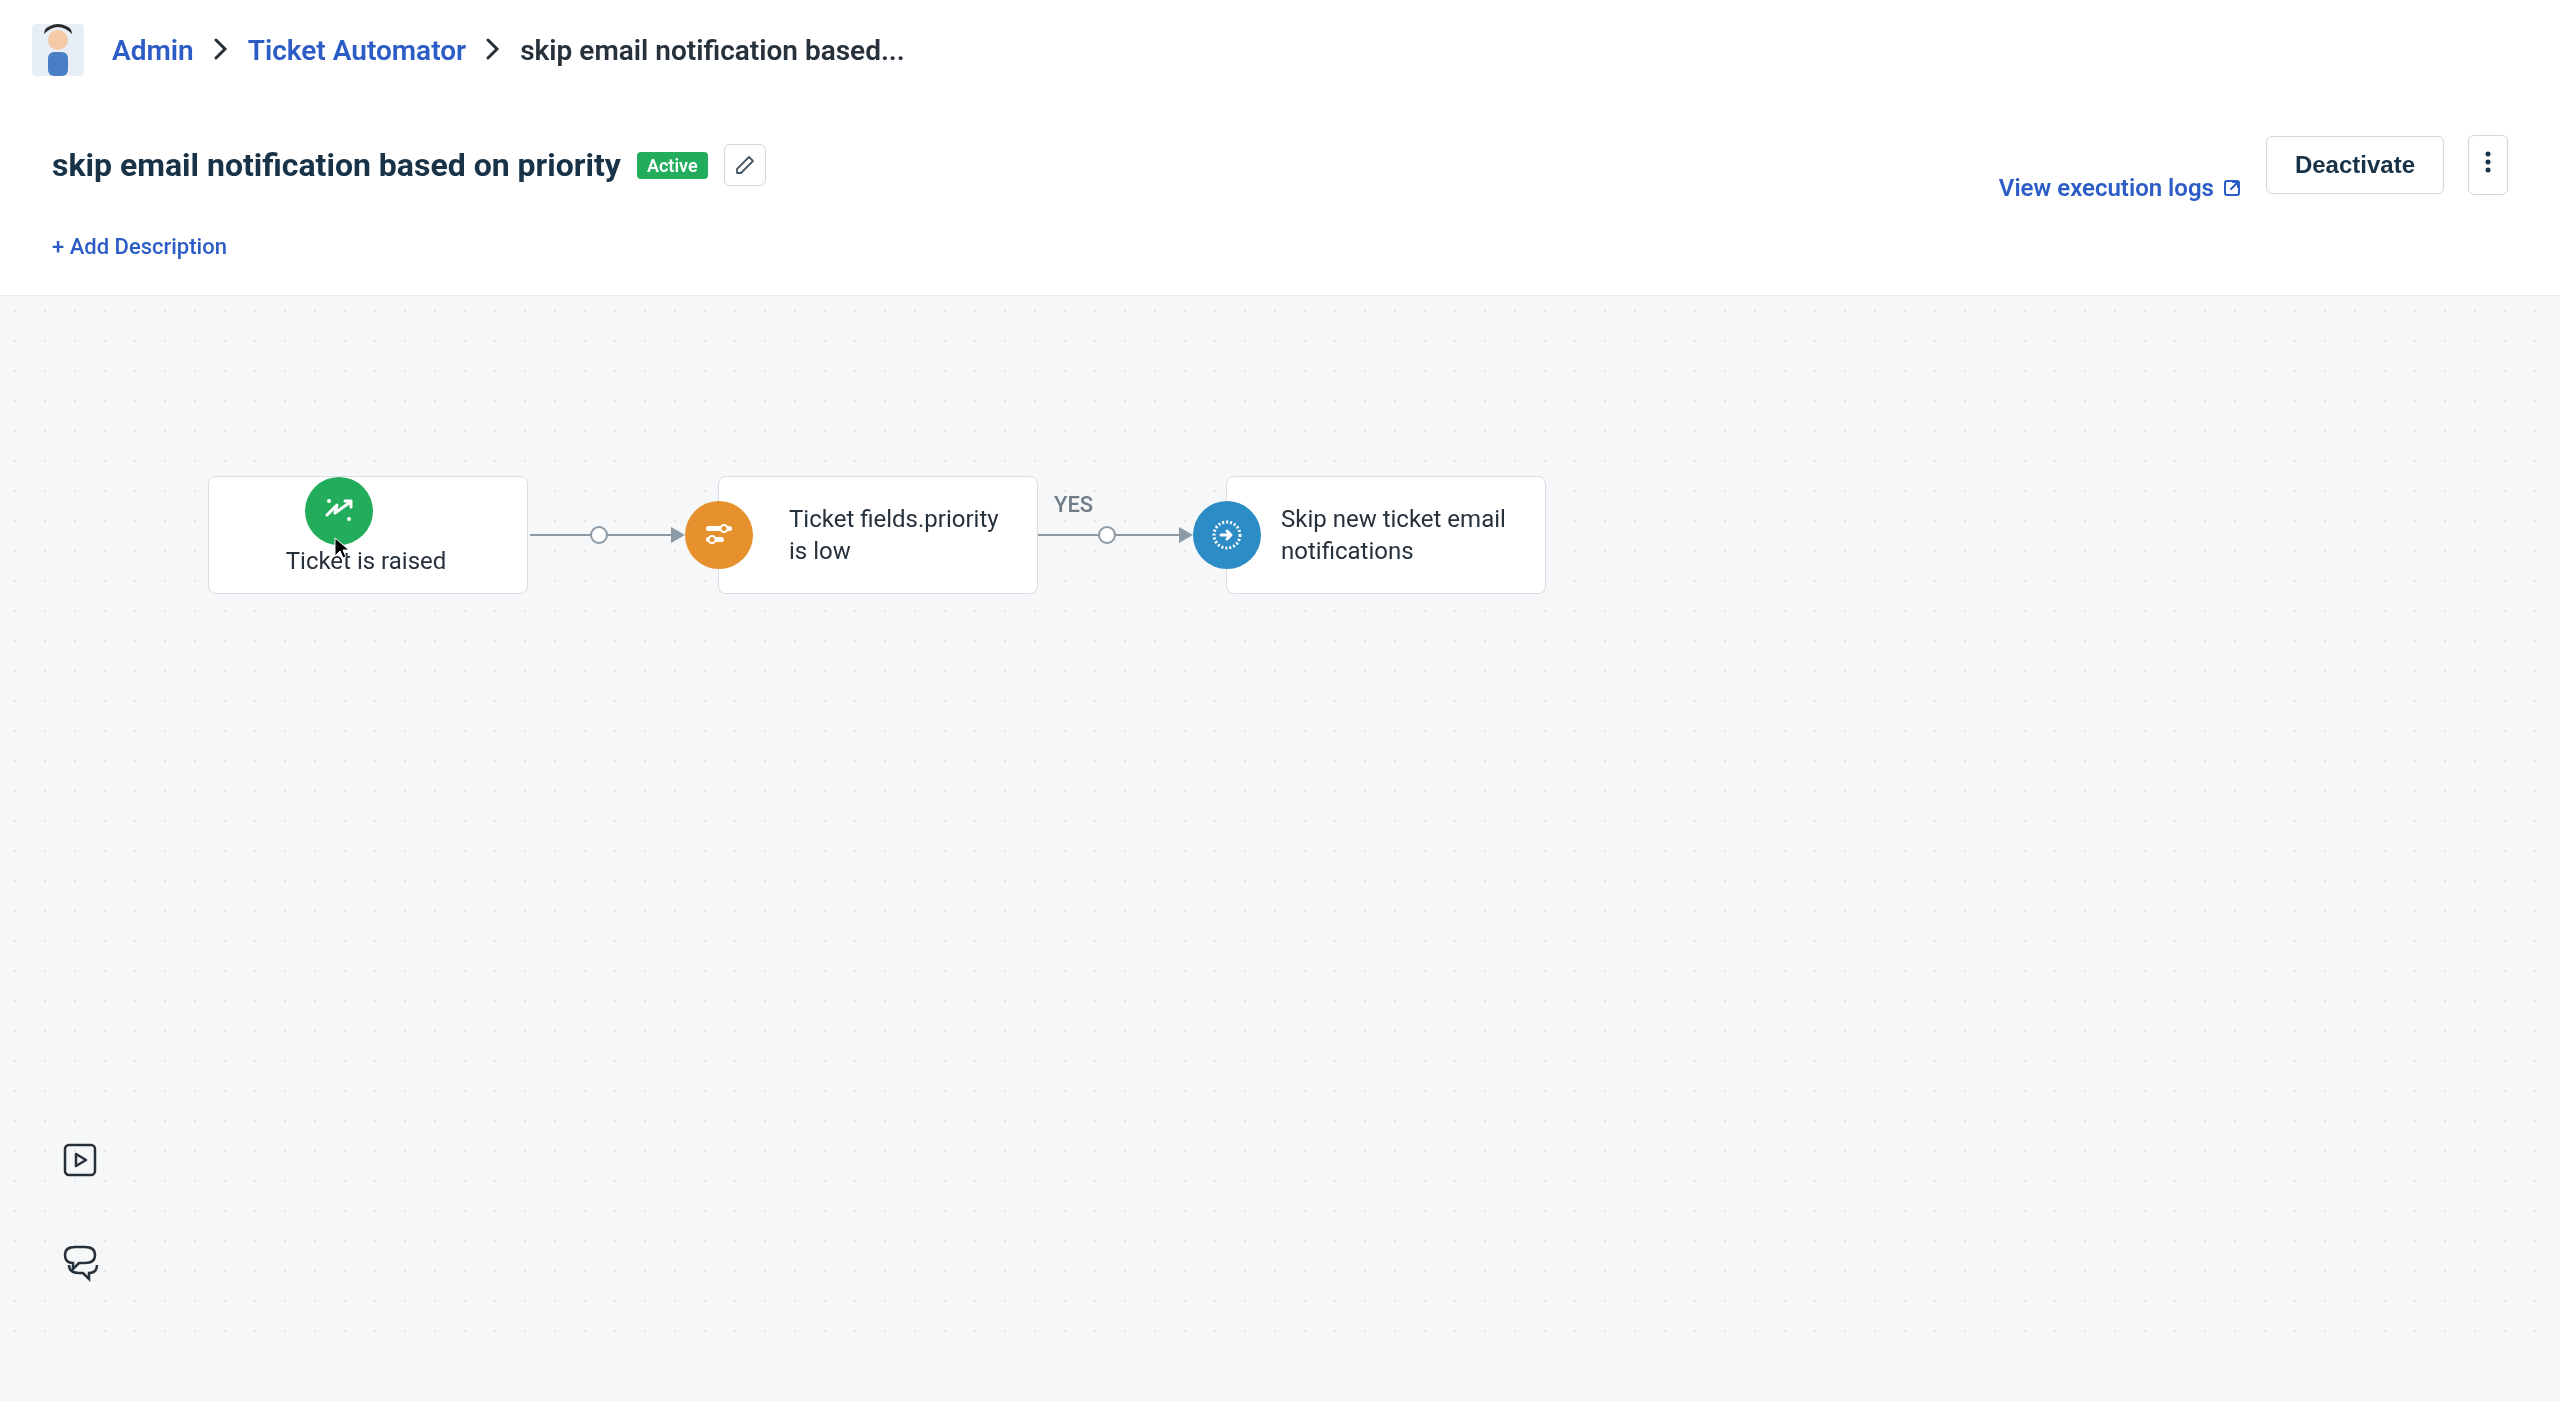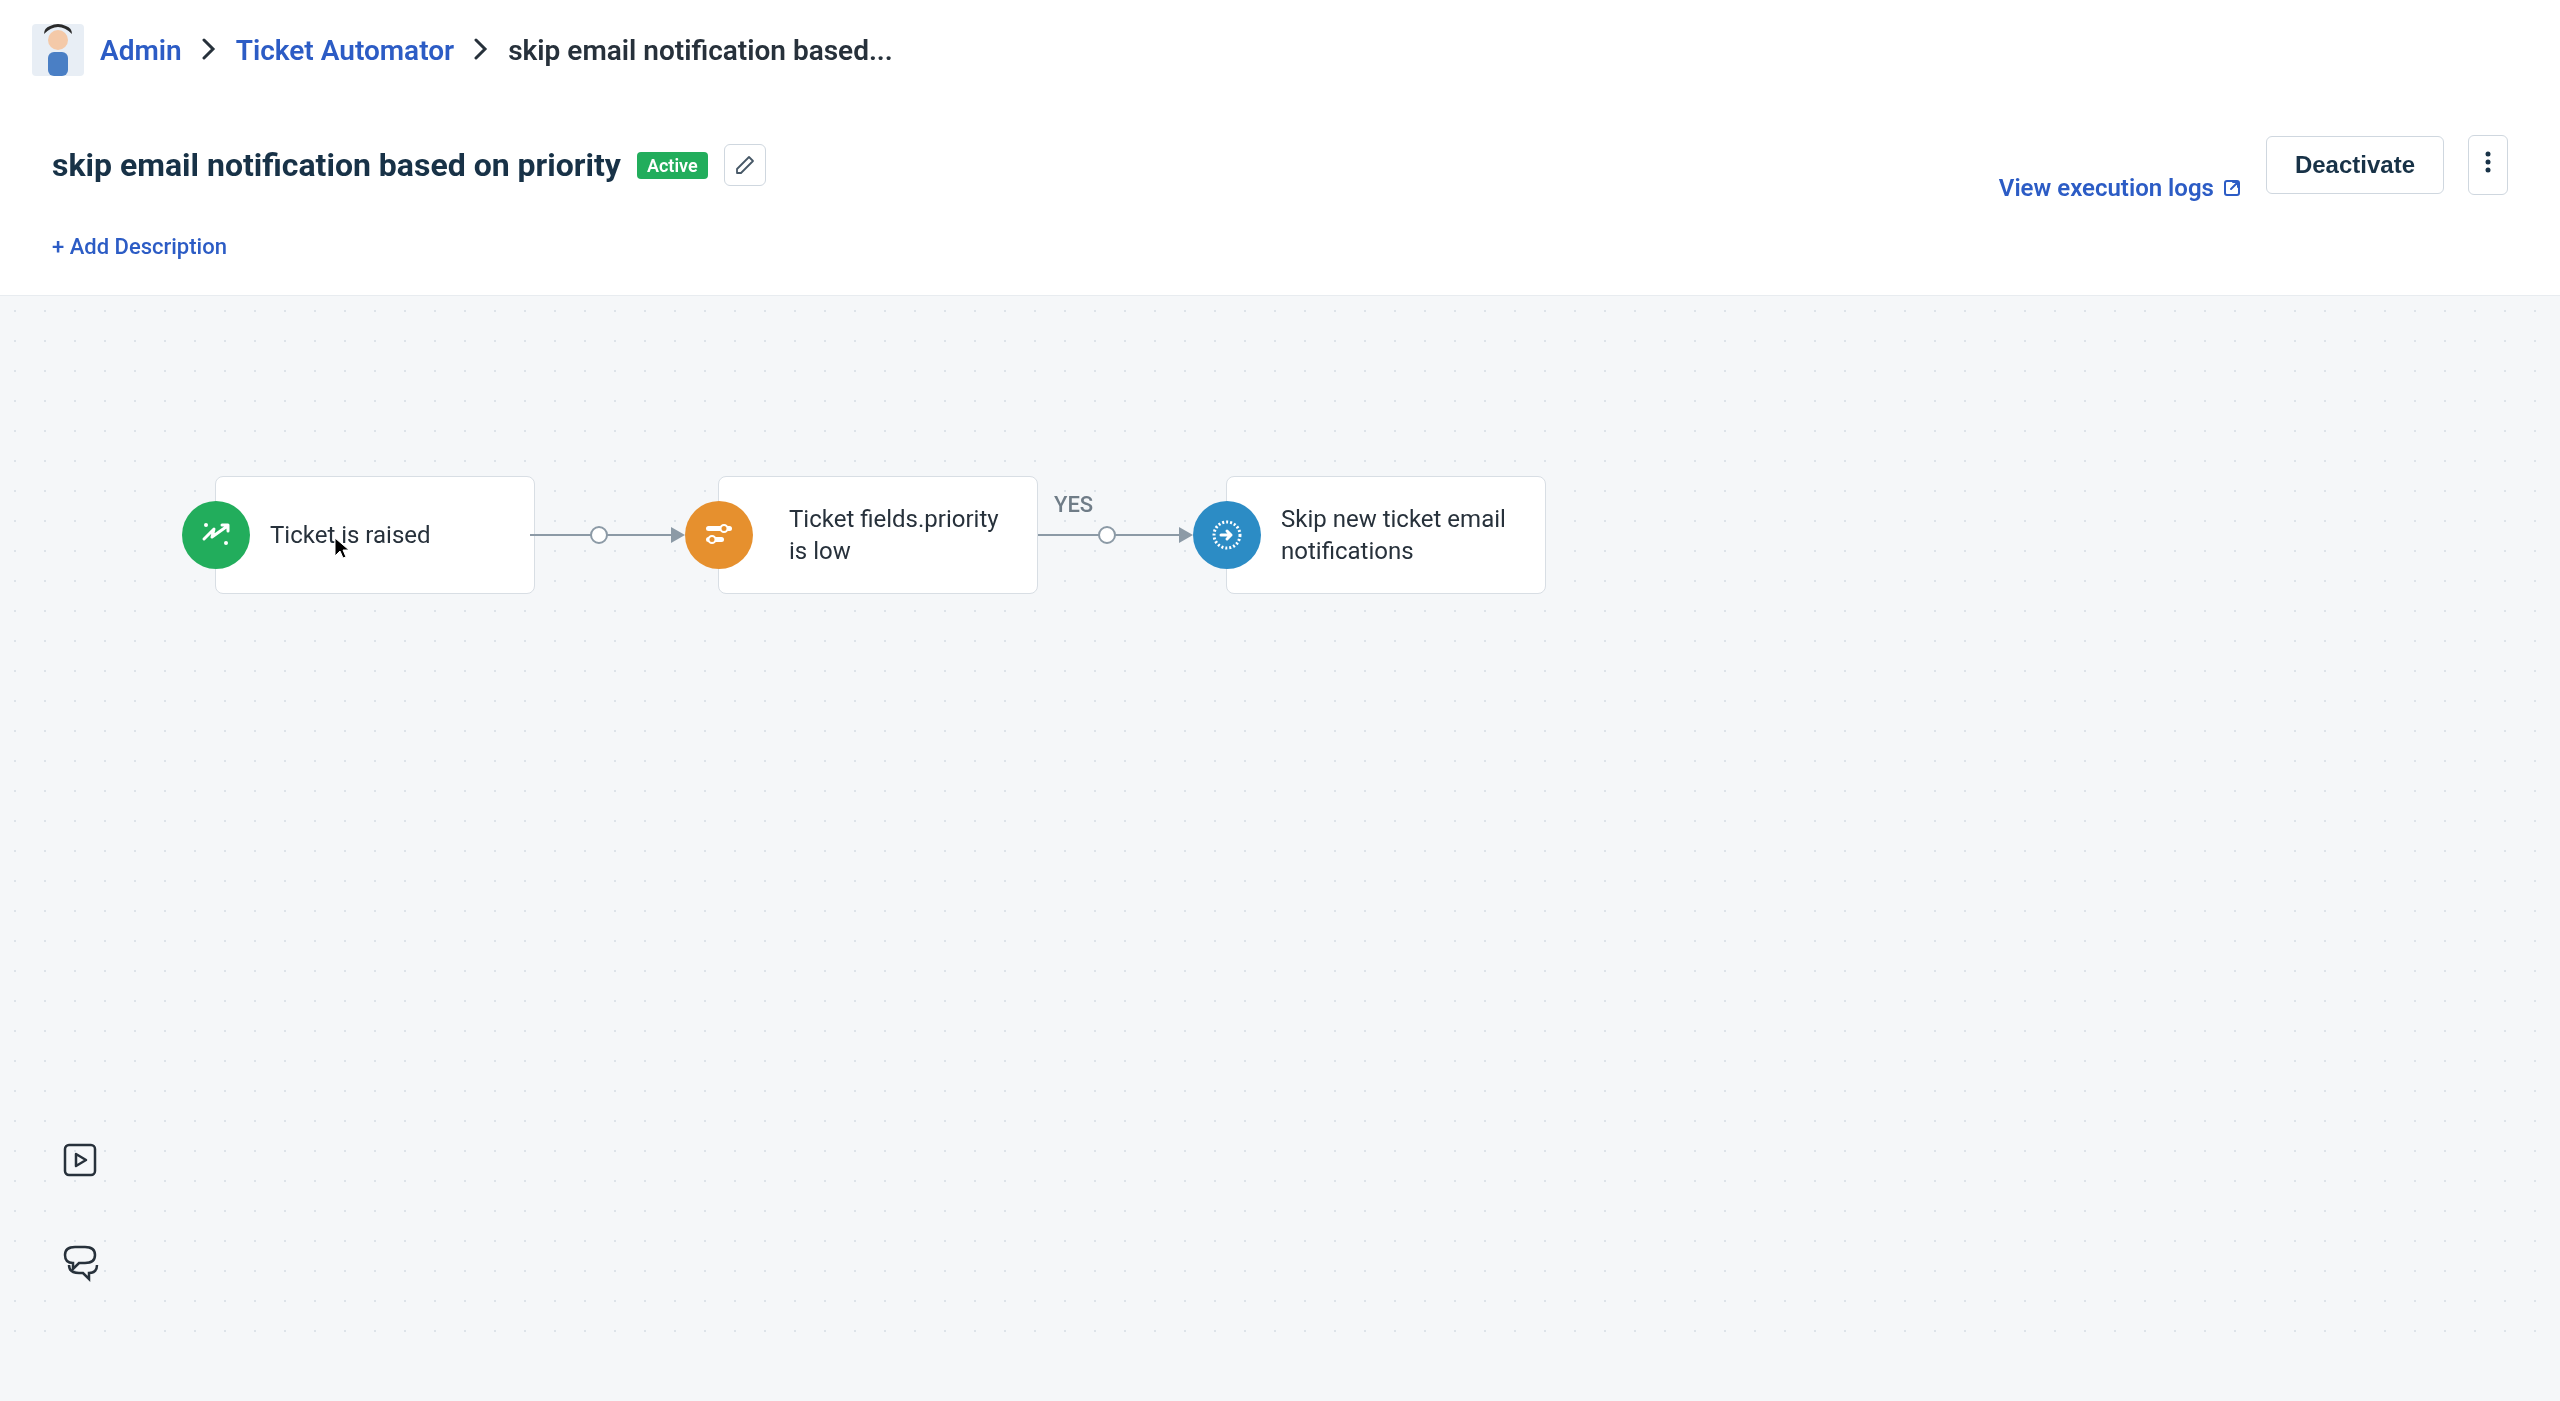--- a/index.html
+++ b/index.html
@@ -35,20 +35,21 @@
       align-items: center;
       justify-content: center;
     }
     
     .breadcrumbs {
       display: flex;
       align-items: center;
       gap: 20px;
       font-size: 28px;
       font-weight: 600;
+      margin-left: 12px;
     }
     
     .breadcrumb-link {
       color: #2c5cc5;
       cursor: pointer;
     }
     
     .breadcrumb-sep {
       color: #27313b;
     }
@@ -321,21 +322,21 @@
     </button>
   </div>
 </div>
 
 <div class="description-row">
   <span class="add-description">+ Add Description</span>
 </div>
 
 <div class="canvas">
 
-  <div class="node" style="left:215px; top:180px; width:320px; height:118px;">
+  <div class="node" style="left:208px; top:180px; width:320px; height:118px;flex-direction:column;">
     <div class="node-icon green">
       <svg width="36" height="36" viewBox="0 0 36 36">
         <path d="M6 22 L16 12 L14 20 L28 10 M24 8 L30 8 L30 14" stroke="#ffffff" stroke-width="3" fill="none" stroke-linecap="round" stroke-linejoin="round"></path>
         <circle cx="8" cy="8" r="2" fill="#ffffff"></circle>
         <circle cx="28" cy="26" r="2" fill="#ffffff"></circle>
       </svg>
     </div>
     <span class="node-label">Ticket is raised</span>
   </div>
 

